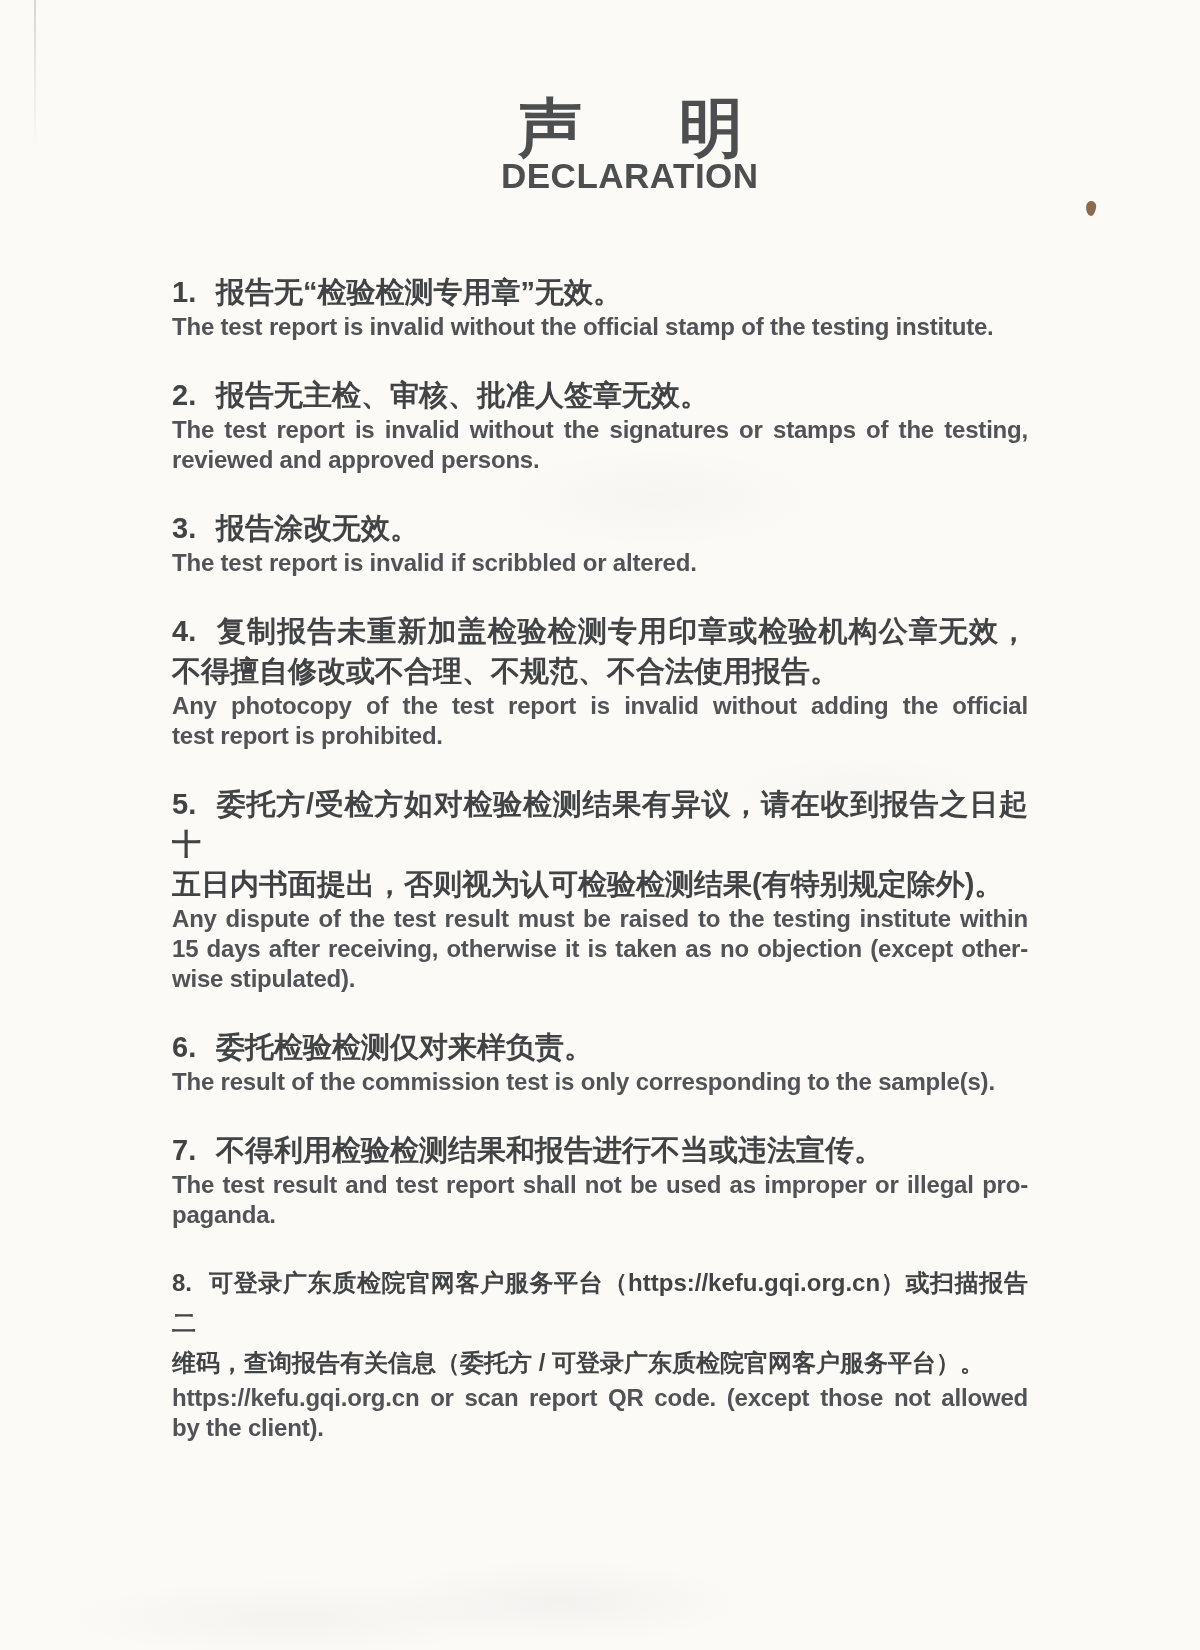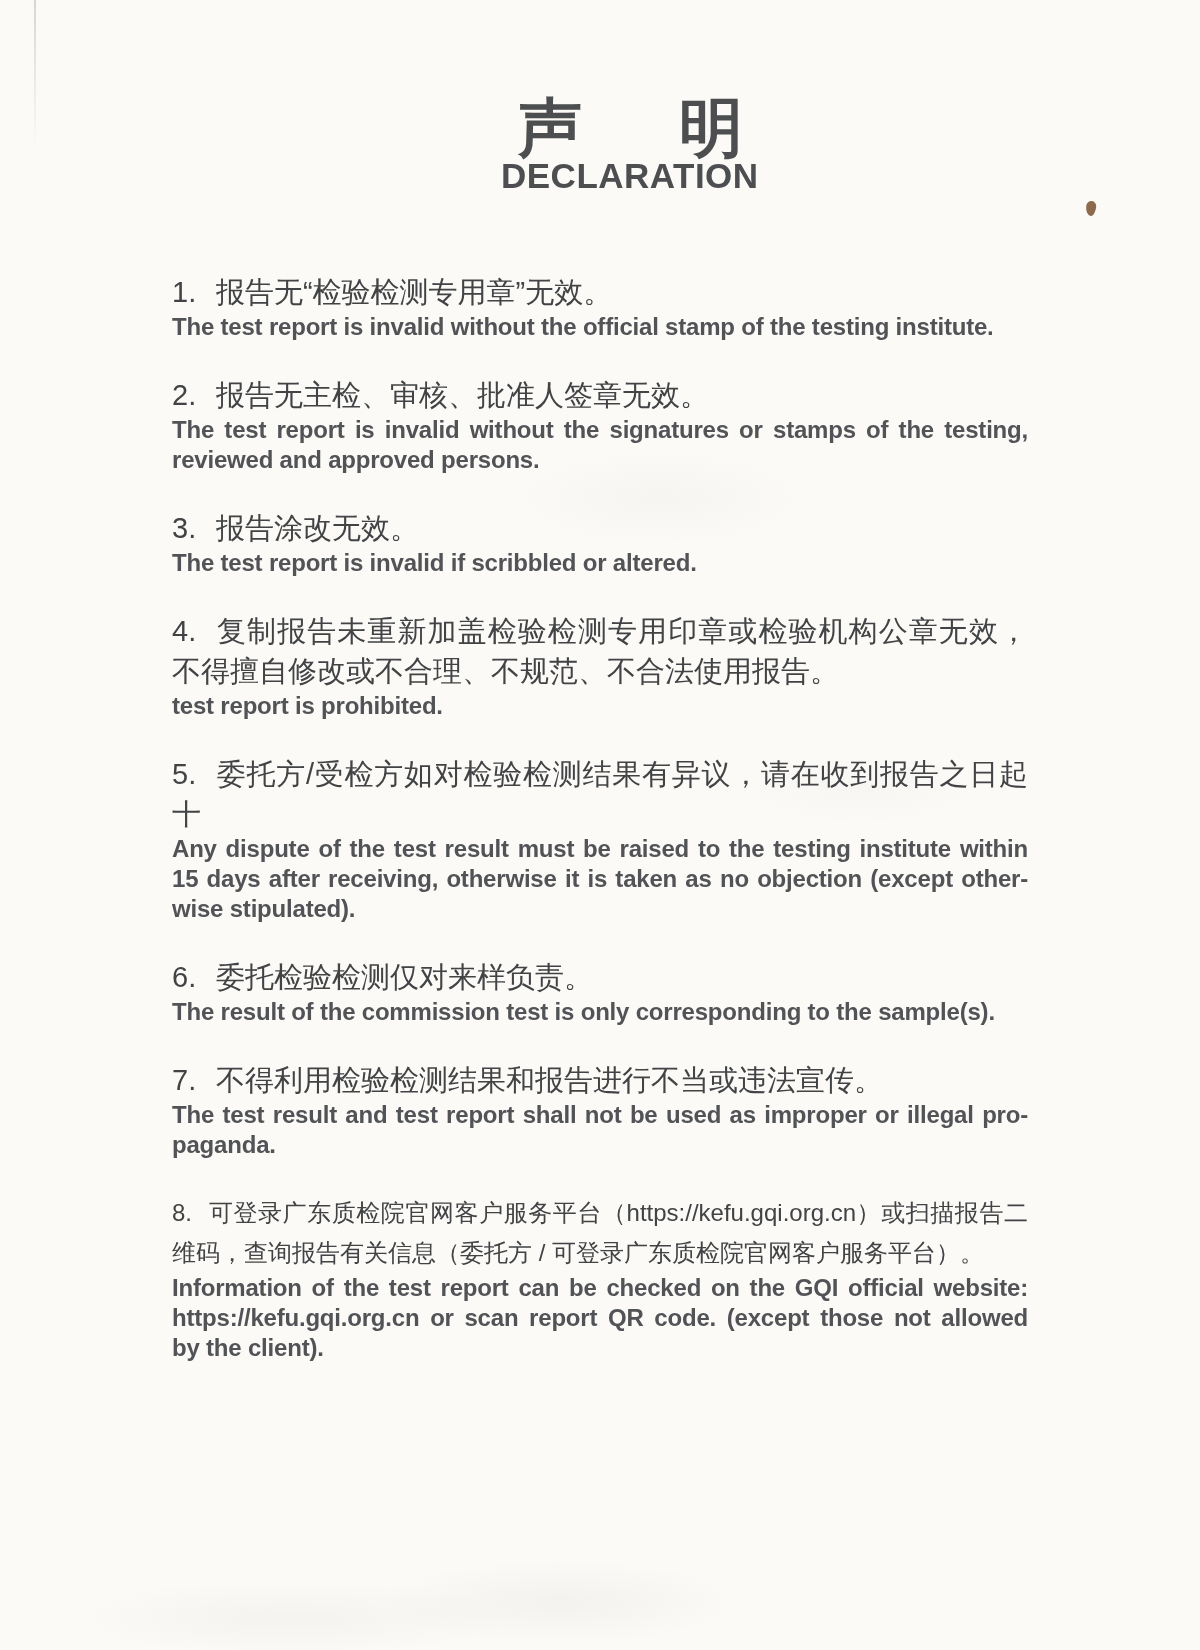--- a/index.html
+++ b/index.html
@@ -39,21 +39,21 @@
   .title-en {
     position: absolute; top: 158px; left: 501px;
     font-size: 35px; line-height: 1.05; font-weight: bold;
     color: #4c4e50; letter-spacing: 0.5px; white-space: nowrap;
   }
   .items {
     position: absolute; left: 172px; top: 272px; width: 856px;
   }
   .item { margin: 0 0 33px 0; }
   .zh-line {
-    font-size: 29px; line-height: 40px; font-weight: normal;
+    font-size: 29px; line-height: 40px; font-weight: bold;
     color: #414345;
   }
   .en-line {
     font-size: 24px; line-height: 30px; font-weight: bold;
     color: #515356; letter-spacing: -0.2px;
   }
   .just { text-align: justify; text-align-last: justify; text-justify: auto; }
   .items .item:nth-child(8) .zh-line { font-size: 24px; }
   .items .item:nth-child(9) .zh-line { font-size: 27px; }
   .numgap { display: inline-block; width: 0.68em; }
@@ -78,37 +78,38 @@
       <div class="en-line just">The test report is invalid without the signatures or stamps of the testing,</div>
       <div class="en-line">reviewed and approved persons.</div>
     </div>
     <div class="item">
       <div class="zh-line"><span>3.</span><span class="numgap"></span>报告涂改无效。</div>
       <div class="en-line">The test report is invalid if scribbled or altered.</div>
     </div>
     <div class="item">
       <div class="zh-line just"><span>4.</span><span class="numgap"></span>复制报告未重新加盖检验检测专用印章或检验机构公章无效，</div>
       <div class="zh-line">不得擅自修改或不合理、不规范、不合法使用报告。</div>
+      <div class="en-line just">Any photocopy of the test report is invalid without adding the official</div>
       <div class="en-line">test report is prohibited.</div>
     </div>
     <div class="item">
       <div class="zh-line just"><span>5.</span><span class="numgap"></span>委托方/受检方如对检验检测结果有异议，请在收到报告之日起十</div>
+      <div class="zh-line">五日内书面提出，否则视为认可检验检测结果(有特别规定除外)。</div>
       <div class="en-line just">Any dispute of the test result must be raised to the testing institute within</div>
       <div class="en-line just">15 days after receiving, otherwise it is taken as no objection (except other-</div>
       <div class="en-line">wise stipulated).</div>
     </div>
     <div class="item">
       <div class="zh-line"><span>6.</span><span class="numgap"></span>委托检验检测仅对来样负责。</div>
       <div class="en-line">The result of the commission test is only corresponding to the sample(s).</div>
     </div>
     <div class="item">
       <div class="zh-line"><span>7.</span><span class="numgap"></span>不得利用检验检测结果和报告进行不当或违法宣传。</div>
       <div class="en-line just">The test result and test report shall not be used as improper or illegal pro-</div>
       <div class="en-line">paganda.</div>
     </div>
     <div class="item">
       <div class="zh-line just"><span>8.</span><span class="numgap"></span>可登录广东质检院官网客户服务平台（https://kefu.gqi.org.cn）或扫描报告二</div>
       <div class="zh-line">维码，查询报告有关信息（委托方 / 可登录广东质检院官网客户服务平台）。</div>
-      <div class="en-line just">Information of the test report can be checked on the GQI official website:</div>
       <div class="en-line just">https://kefu.gqi.org.cn or scan report QR code. (except those not allowed</div>
       <div class="en-line">by the client).</div>
     </div>
   </div>
 
 </body></html>

